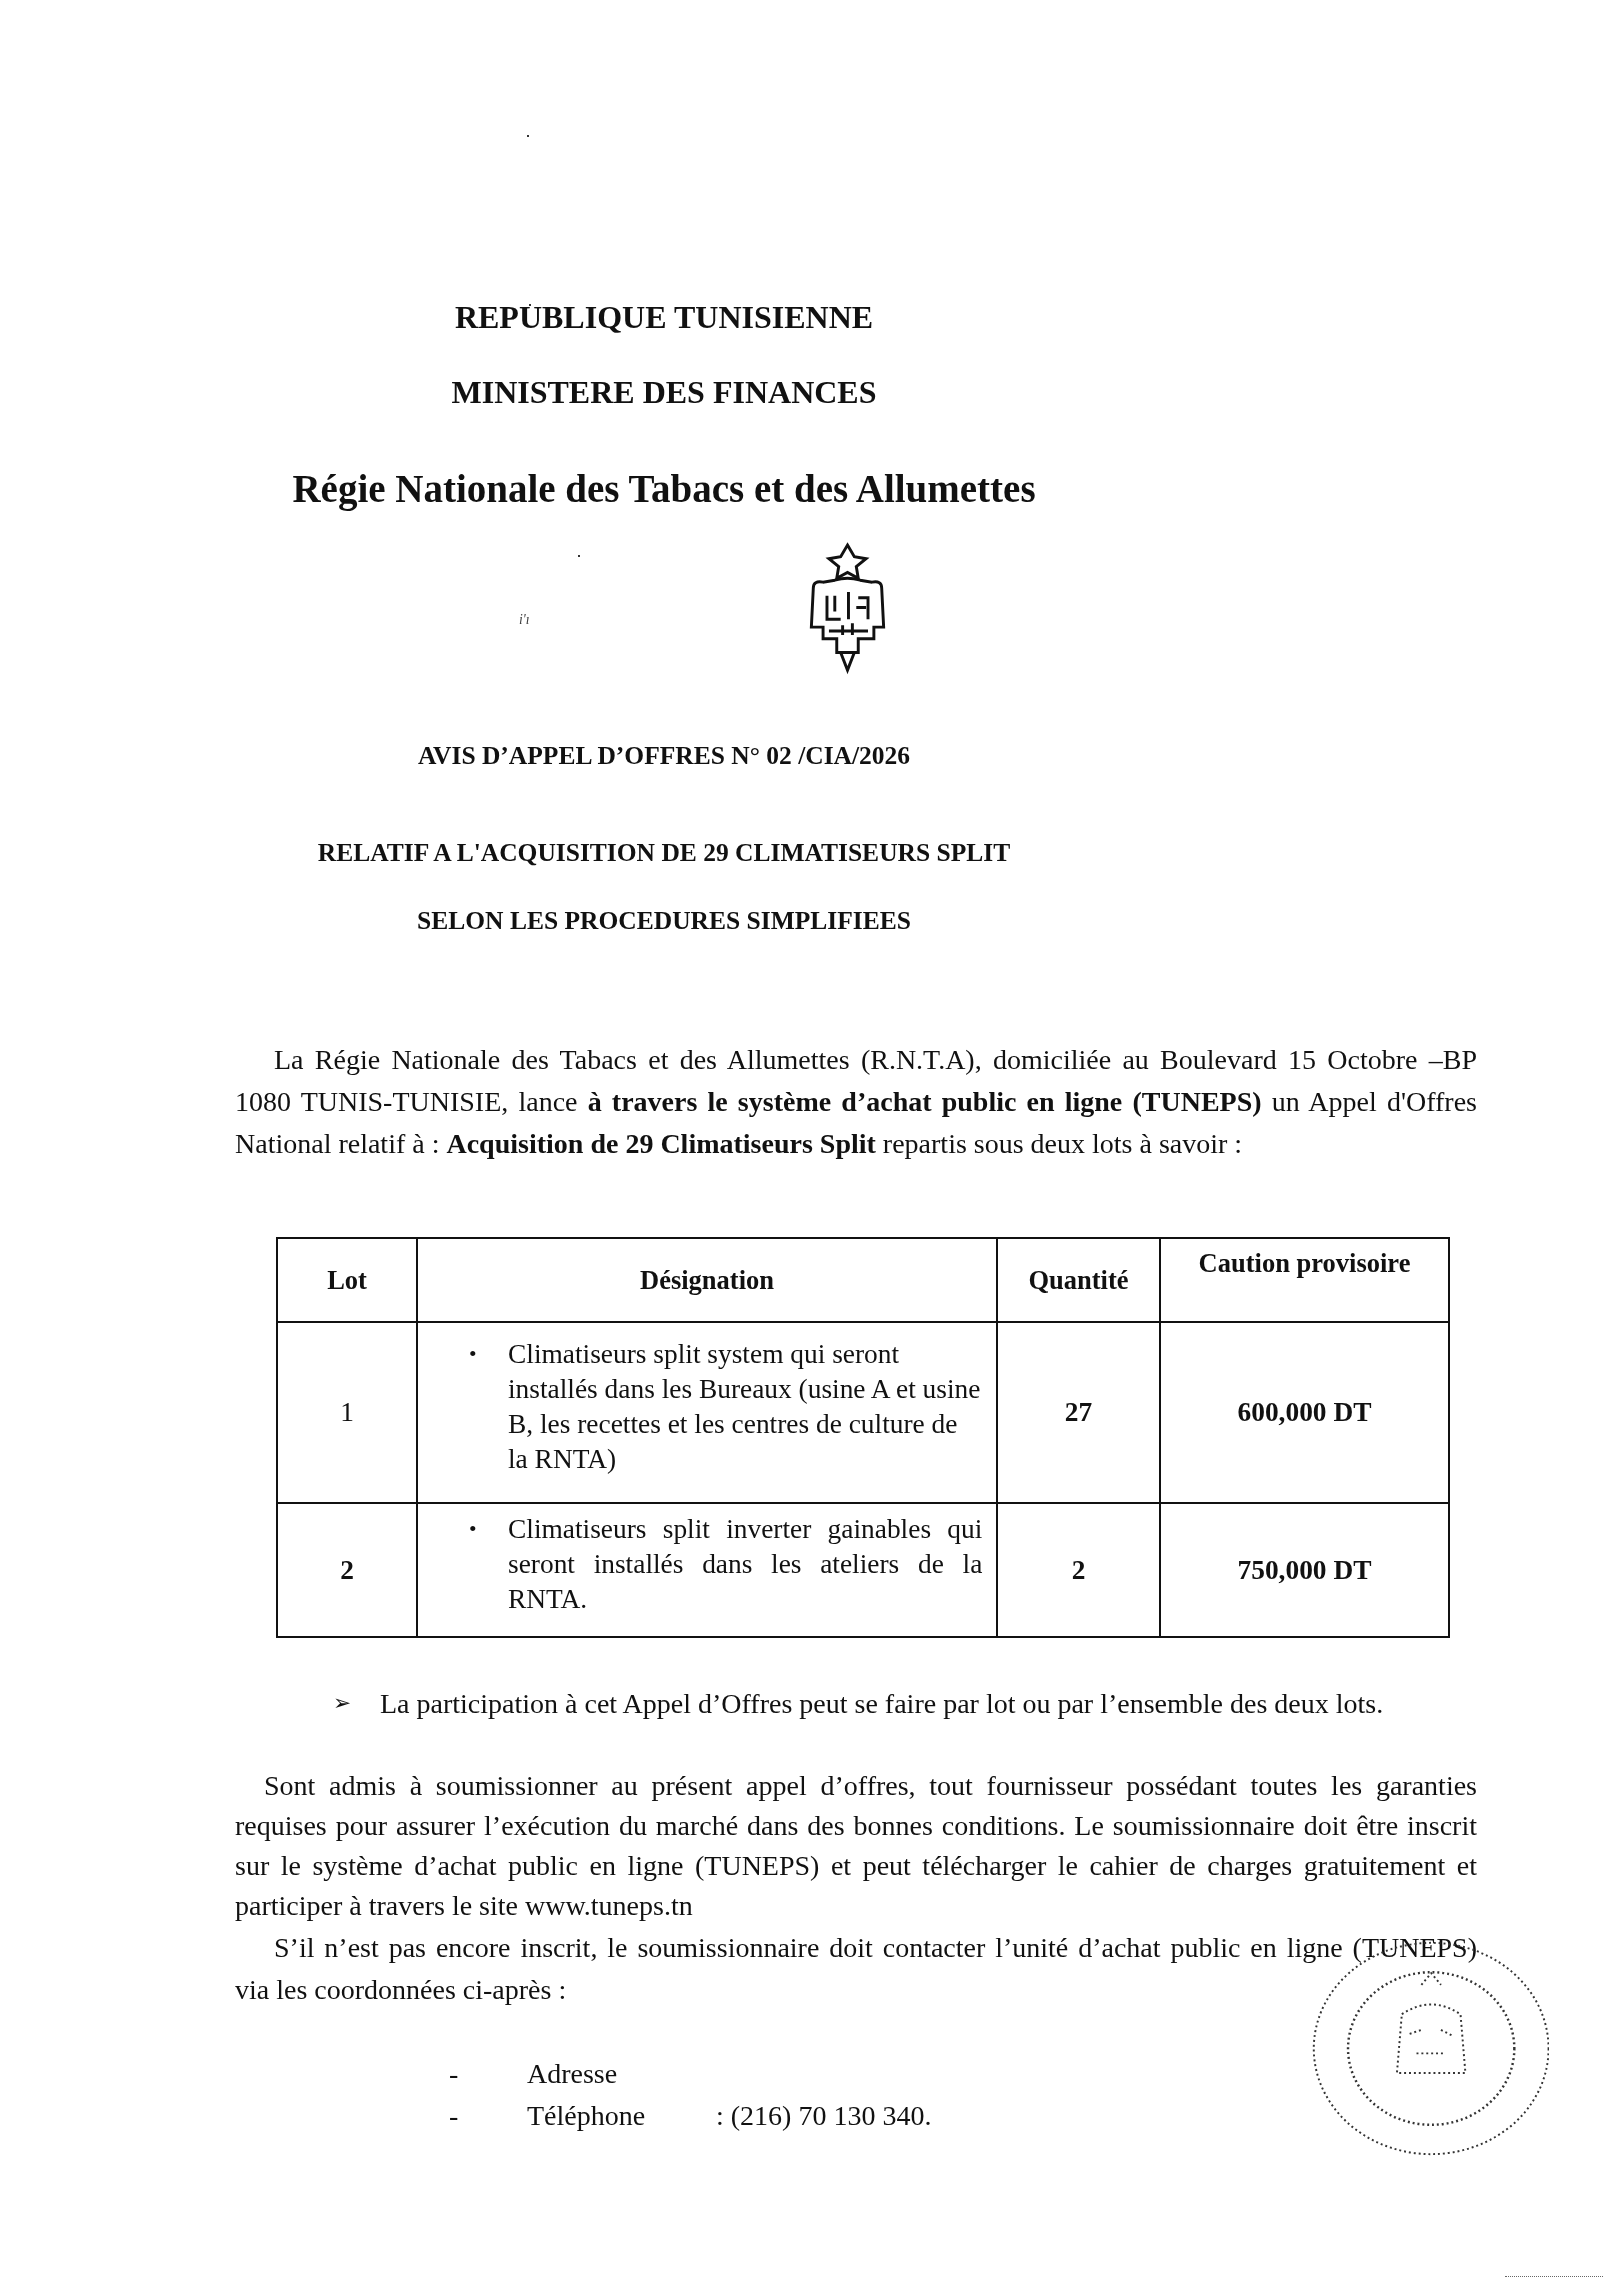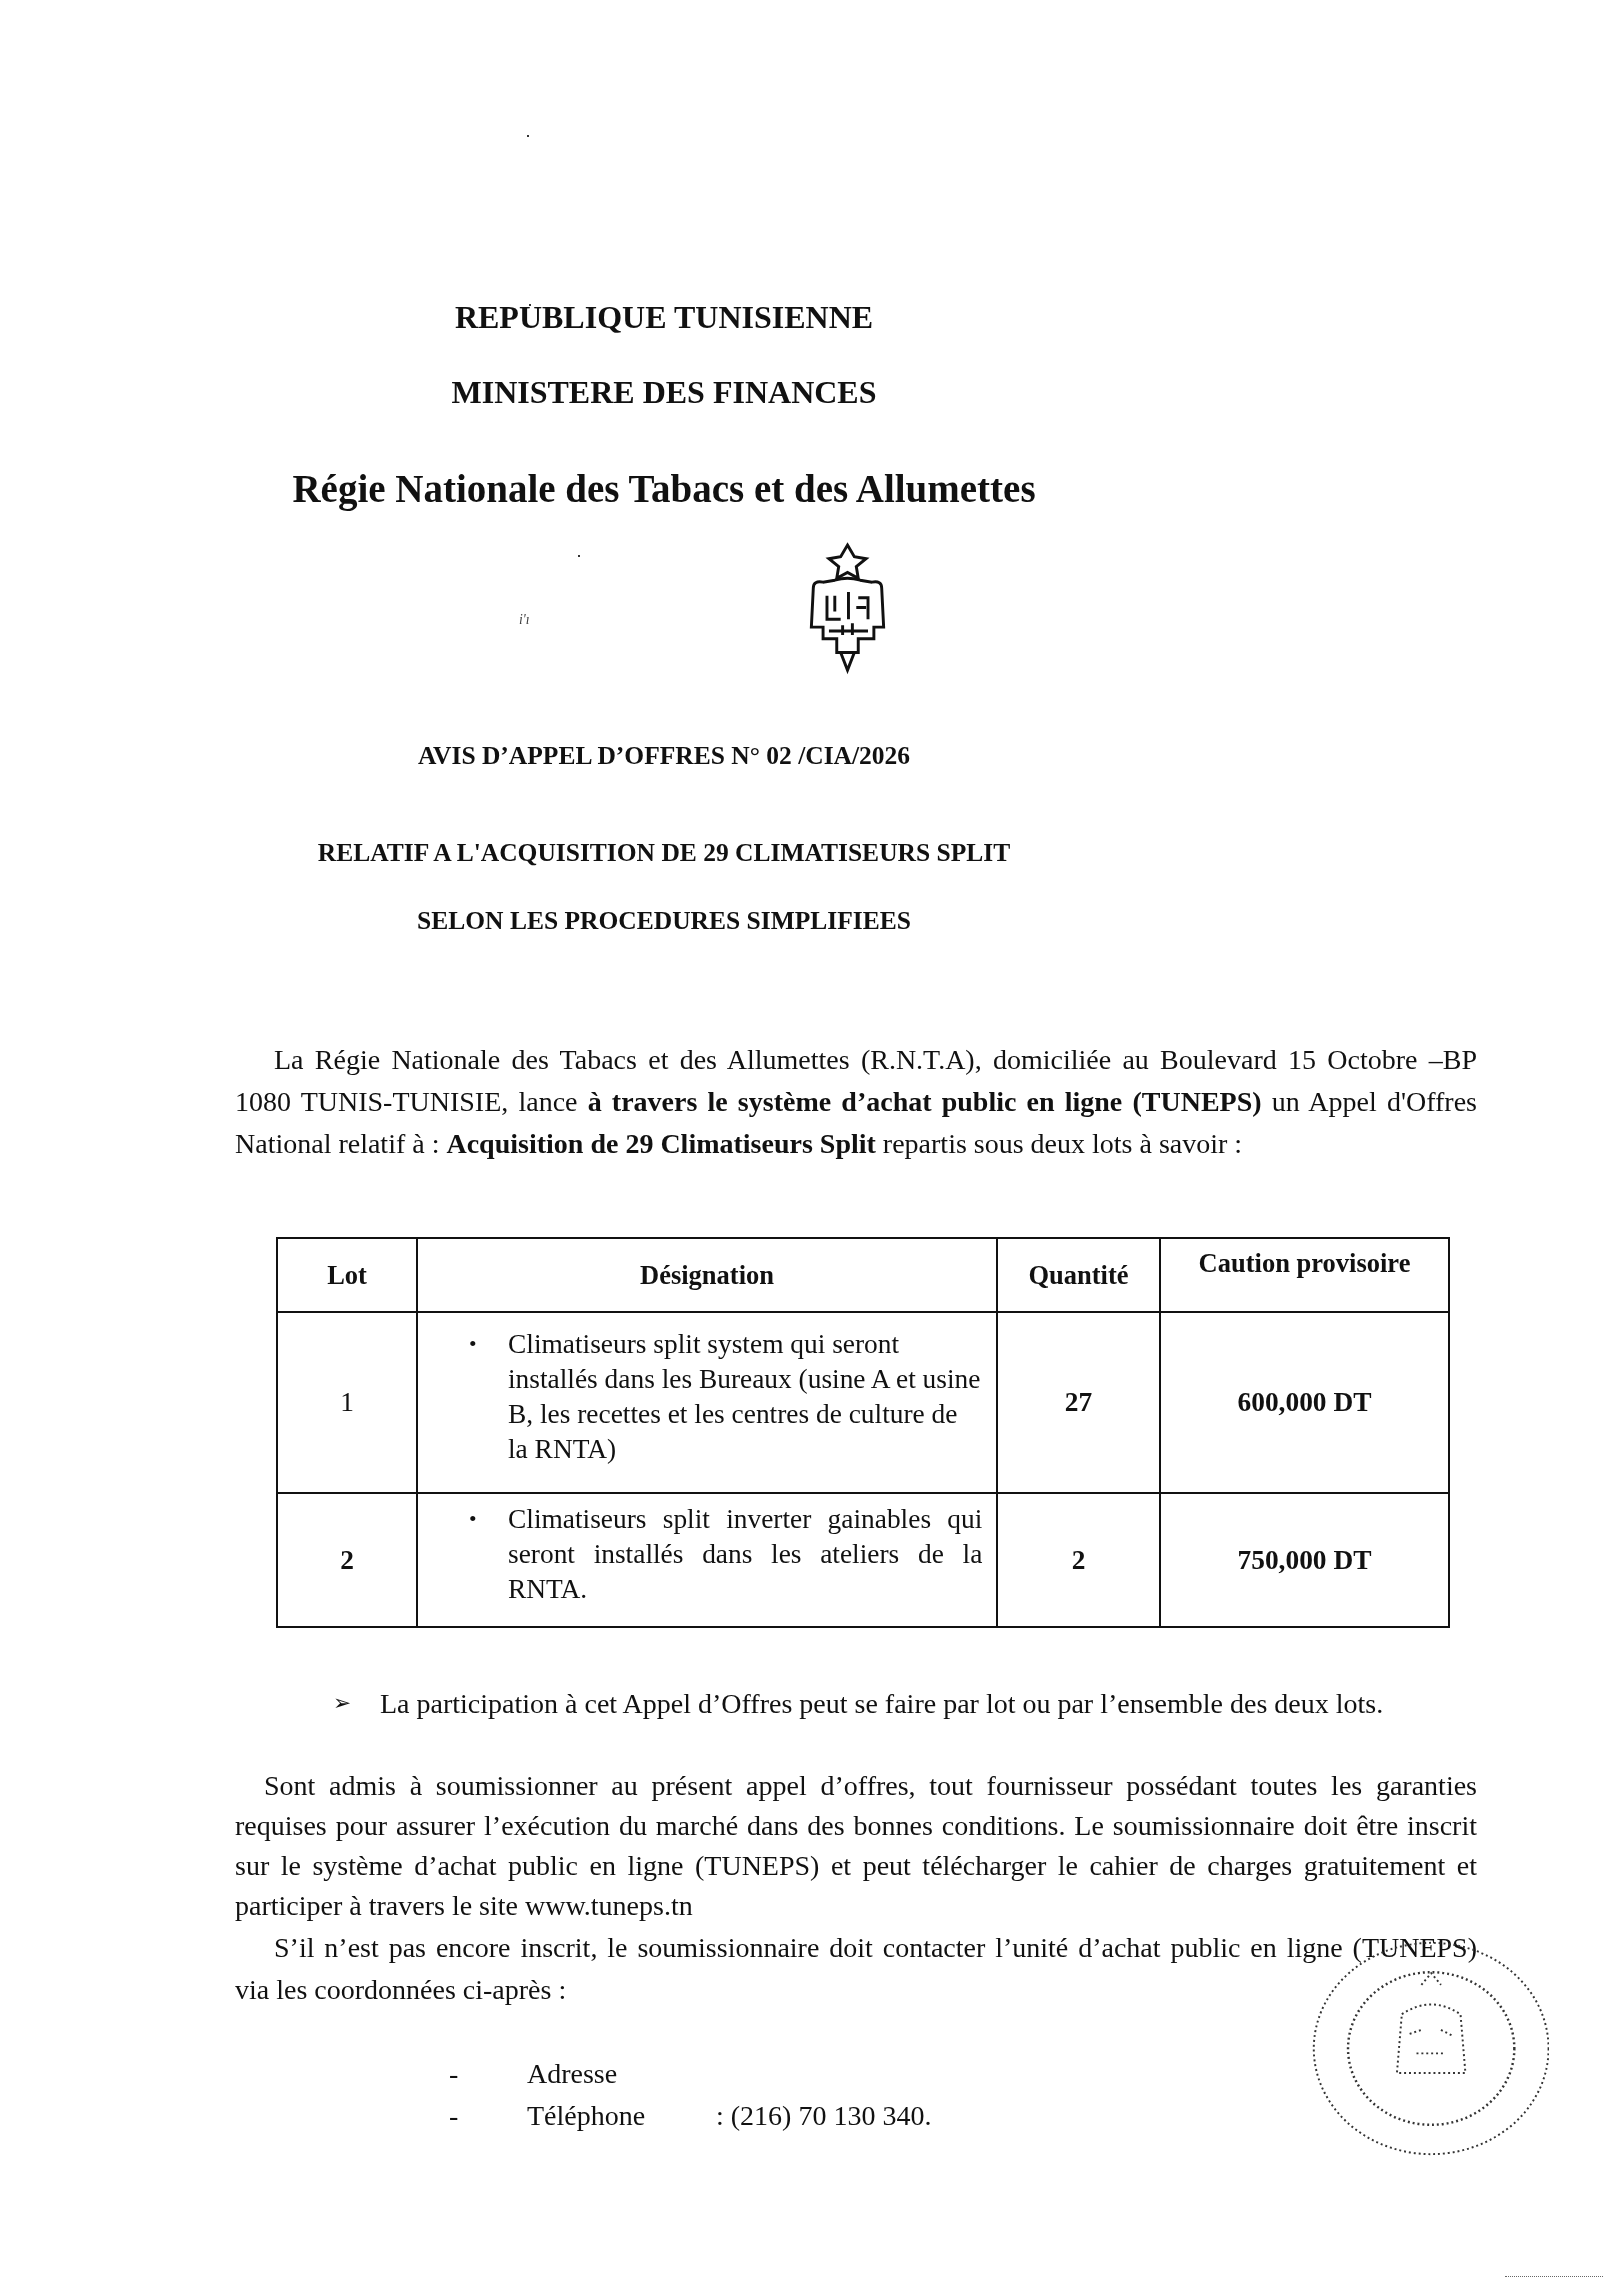--- a/index.html
+++ b/index.html
@@ -18,21 +18,21 @@
   table.lots {
     position: absolute; left: 276px; top: 1237px; border-collapse: collapse;
     font-size: 27.4px;
   }
   table.lots td, table.lots th { border: 2px solid #111; vertical-align: middle; padding: 0; }
   table.lots th { font-weight: bold; font-size: 26.5px; }
   .c1 { width: 138px; text-align: center; }
   .c2 { width: 578px; }
   .c3 { width: 161px; text-align: center; }
   .c4 { width: 287px; text-align: center; }
-  .hdr { height: 74px; }
+  .hdr { height: 84px; }
   .r1 { height: 181px; }
   .r2 { height: 134px; }
   .desig { display: flex; padding: 7.8px 13.7px 19.6px 51px; line-height: 35px; }
   .desig .bullet { width: 39px; flex: none; font-size: 21.6px; }
   .desig .txt { flex: 1; text-align: justify; font-family: Liberation Serif, serif; }
   .bold { font-weight: bold; }
   .arrow { font-size: 21.6px; }
   .contact { font-size: 28px; line-height: 41px; }
   .contact .dash { position: absolute; left: 449px; }
   .contact .lbl { position: absolute; left: 527px; }

